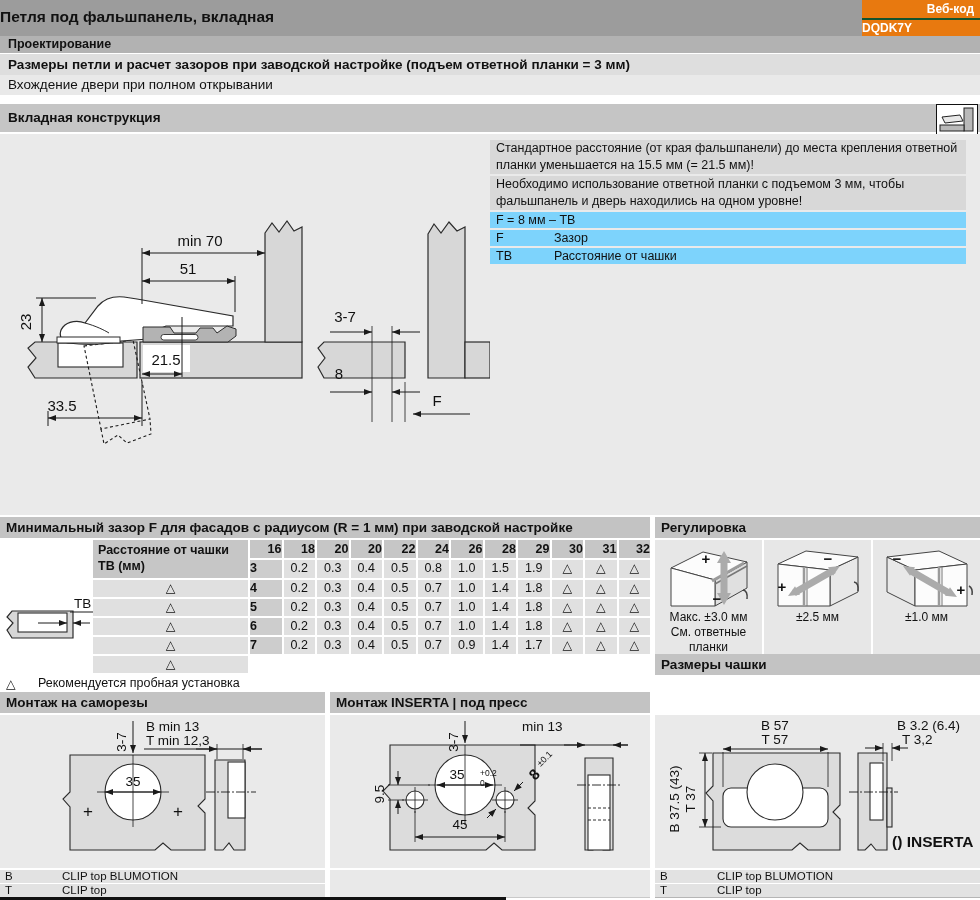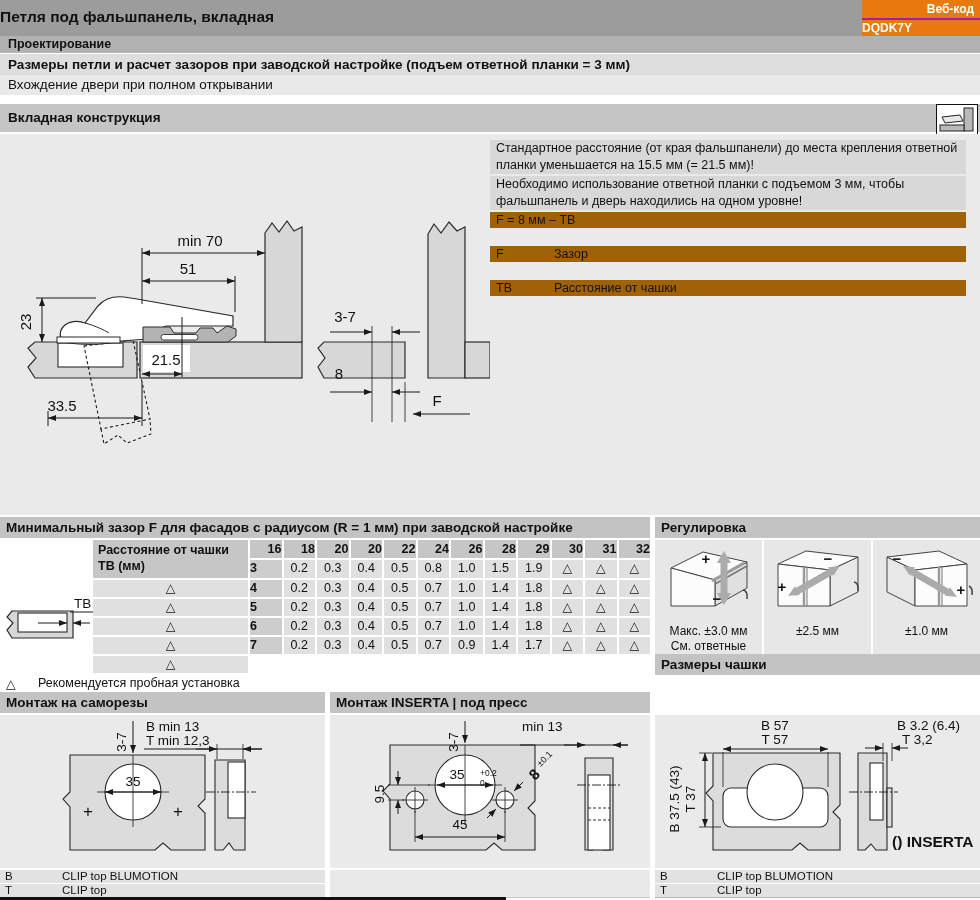--- a/index.html
+++ b/index.html
@@ -3,56 +3,56 @@
 <meta charset="utf-8">
 <style>
   html,body{margin:0;padding:0}
   body{width:980px;height:900px;position:relative;overflow:hidden;background:#fff;
        font-family:"Liberation Sans","DejaVu Sans",sans-serif;color:#111}
   .abs{position:absolute}
   .secbar{background:#c3c3c3;font-weight:bold;font-size:13.5px;line-height:21px;height:21px;padding-left:6px}
   #hdr{left:0;top:0;width:980px;height:36px;background:#9c9c9c}
   #hdr .t{font-weight:bold;font-size:15.5px;line-height:34px;padding-left:0}
   #webcode{left:862px;top:0;width:118px}
-  #webcode .r1{height:18px;line-height:18px;background:#e8790f;border-bottom:2px solid #a21caf;
+  #webcode .r1{height:18px;line-height:18px;background:#e8790f;border-bottom:2px solid #14532d;
                color:#fff;font-weight:bold;font-size:12px;text-align:right;padding-right:6px}
   #webcode .r2{height:16px;line-height:16px;background:#e8790f;color:#fff;font-weight:bold;
                font-size:12px;text-align:left;padding-right:6px}
   #bar-proj{left:0;top:36px;width:980px;height:17px;background:#b2b2b2;font-weight:bold;
             font-size:12.5px;line-height:17px;padding-left:8px}
   #row-bold{left:0;top:54px;width:980px;height:21px;background:#dedede;font-weight:bold;
             font-size:13.5px;line-height:21px;padding-left:8px}
   #row-norm{left:0;top:75px;width:980px;height:20px;background:#e9e9e9;font-size:13.5px;
             line-height:20px;padding-left:8px}
   #bar-constr{left:0;top:104px;width:980px;height:28px;background:#c5c5c5;font-weight:bold;
               font-size:13.5px;line-height:28px;padding-left:8px}
   #icon-box{left:936px;top:104px;width:40px;height:29px;background:#fff;border:1.5px solid #111}
   #draw-sec{left:0;top:134px;width:980px;height:381px;background:#eaeaea}
   #notes{left:490px;top:6px;width:476px}
   .note{background:#d8d8d8;font-size:12.5px;line-height:17px;padding:0 6px;margin-bottom:2px}
-  .nrow{background:#a16207;font-size:12.5px;height:16px;line-height:16px;margin-bottom:18px;
+  .nrow{background:#7dd3fc;font-size:12.5px;height:16px;line-height:16px;margin-bottom:2px;
         display:flex;padding-left:6px}
   .nterm{width:58px}
   #table-title{left:0;top:517px;width:644px}
   #adj-title{left:655px;top:517px;width:319px}
   #gap-grid{left:93px;top:540px;width:557px;display:grid;
             grid-template-columns:155px repeat(12,31.5px);
             grid-template-rows:18px 18px repeat(5,17px);gap:2px;font-size:12.5px}
   .h1{grid-row:1/3;grid-column:1;background:#c6c6c6;font-weight:bold;padding:2px 0 0 5px;line-height:16px}
   .hspan{grid-column:2/14;background:#c6c6c6;font-weight:bold;line-height:18px;padding-left:5px}
   .hnum{background:#c6c6c6;font-weight:bold;text-align:right;line-height:18px}
   .rtb{background:#cdcdcd;font-weight:bold;text-align:right;padding-right:28px;line-height:17px}
   .val{background:#e0e0e0;text-align:center;line-height:17px}
   #footnote{left:6px;top:676px;display:flex;font-size:12.5px}
   #footnote .sym{width:32px}
   #adj-cells{left:655px;top:540px;width:325px;font-size:0}
   .adj-cell{display:inline-block;vertical-align:top;width:107px;height:118px;background:#e7e7e7;margin-right:2px}
   .adj-cell:last-child{margin-right:0}
   .adj-cell svg{display:block;margin:3px auto 0}
-  .adj-label{text-align:center;font-size:12px;line-height:15px;margin-top:17px}
+  .adj-label{text-align:center;font-size:12px;line-height:15px;margin-top:3px}
   .panel{top:715px;height:153px;background:#eaeaea}
   .leg-row{height:13px;line-height:13px;background:#e2e2e2;font-size:11.5px;margin-bottom:1px;display:flex}
   .leg-key{padding-left:5px;width:57px}
   svg text{font-family:"Liberation Sans","DejaVu Sans",sans-serif;fill:#111}
   .dline{stroke:#1a1a1a;stroke-width:1;fill:none}
   .dash{stroke:#1a1a1a;stroke-width:1.1;fill:none;stroke-dasharray:3,2.6}
   .dd{stroke:#1a1a1a;stroke-width:0.9;fill:none;stroke-dasharray:9,2,2,2}
   .ddash{stroke:#1a1a1a;stroke-width:0.9;fill:none;stroke-dasharray:3,2}
   .wood{fill:#d7d7d7;stroke:#2b2b2b;stroke-width:1.2}
   .wood2{fill:#dcdcdc;stroke:#2b2b2b;stroke-width:1.1}

